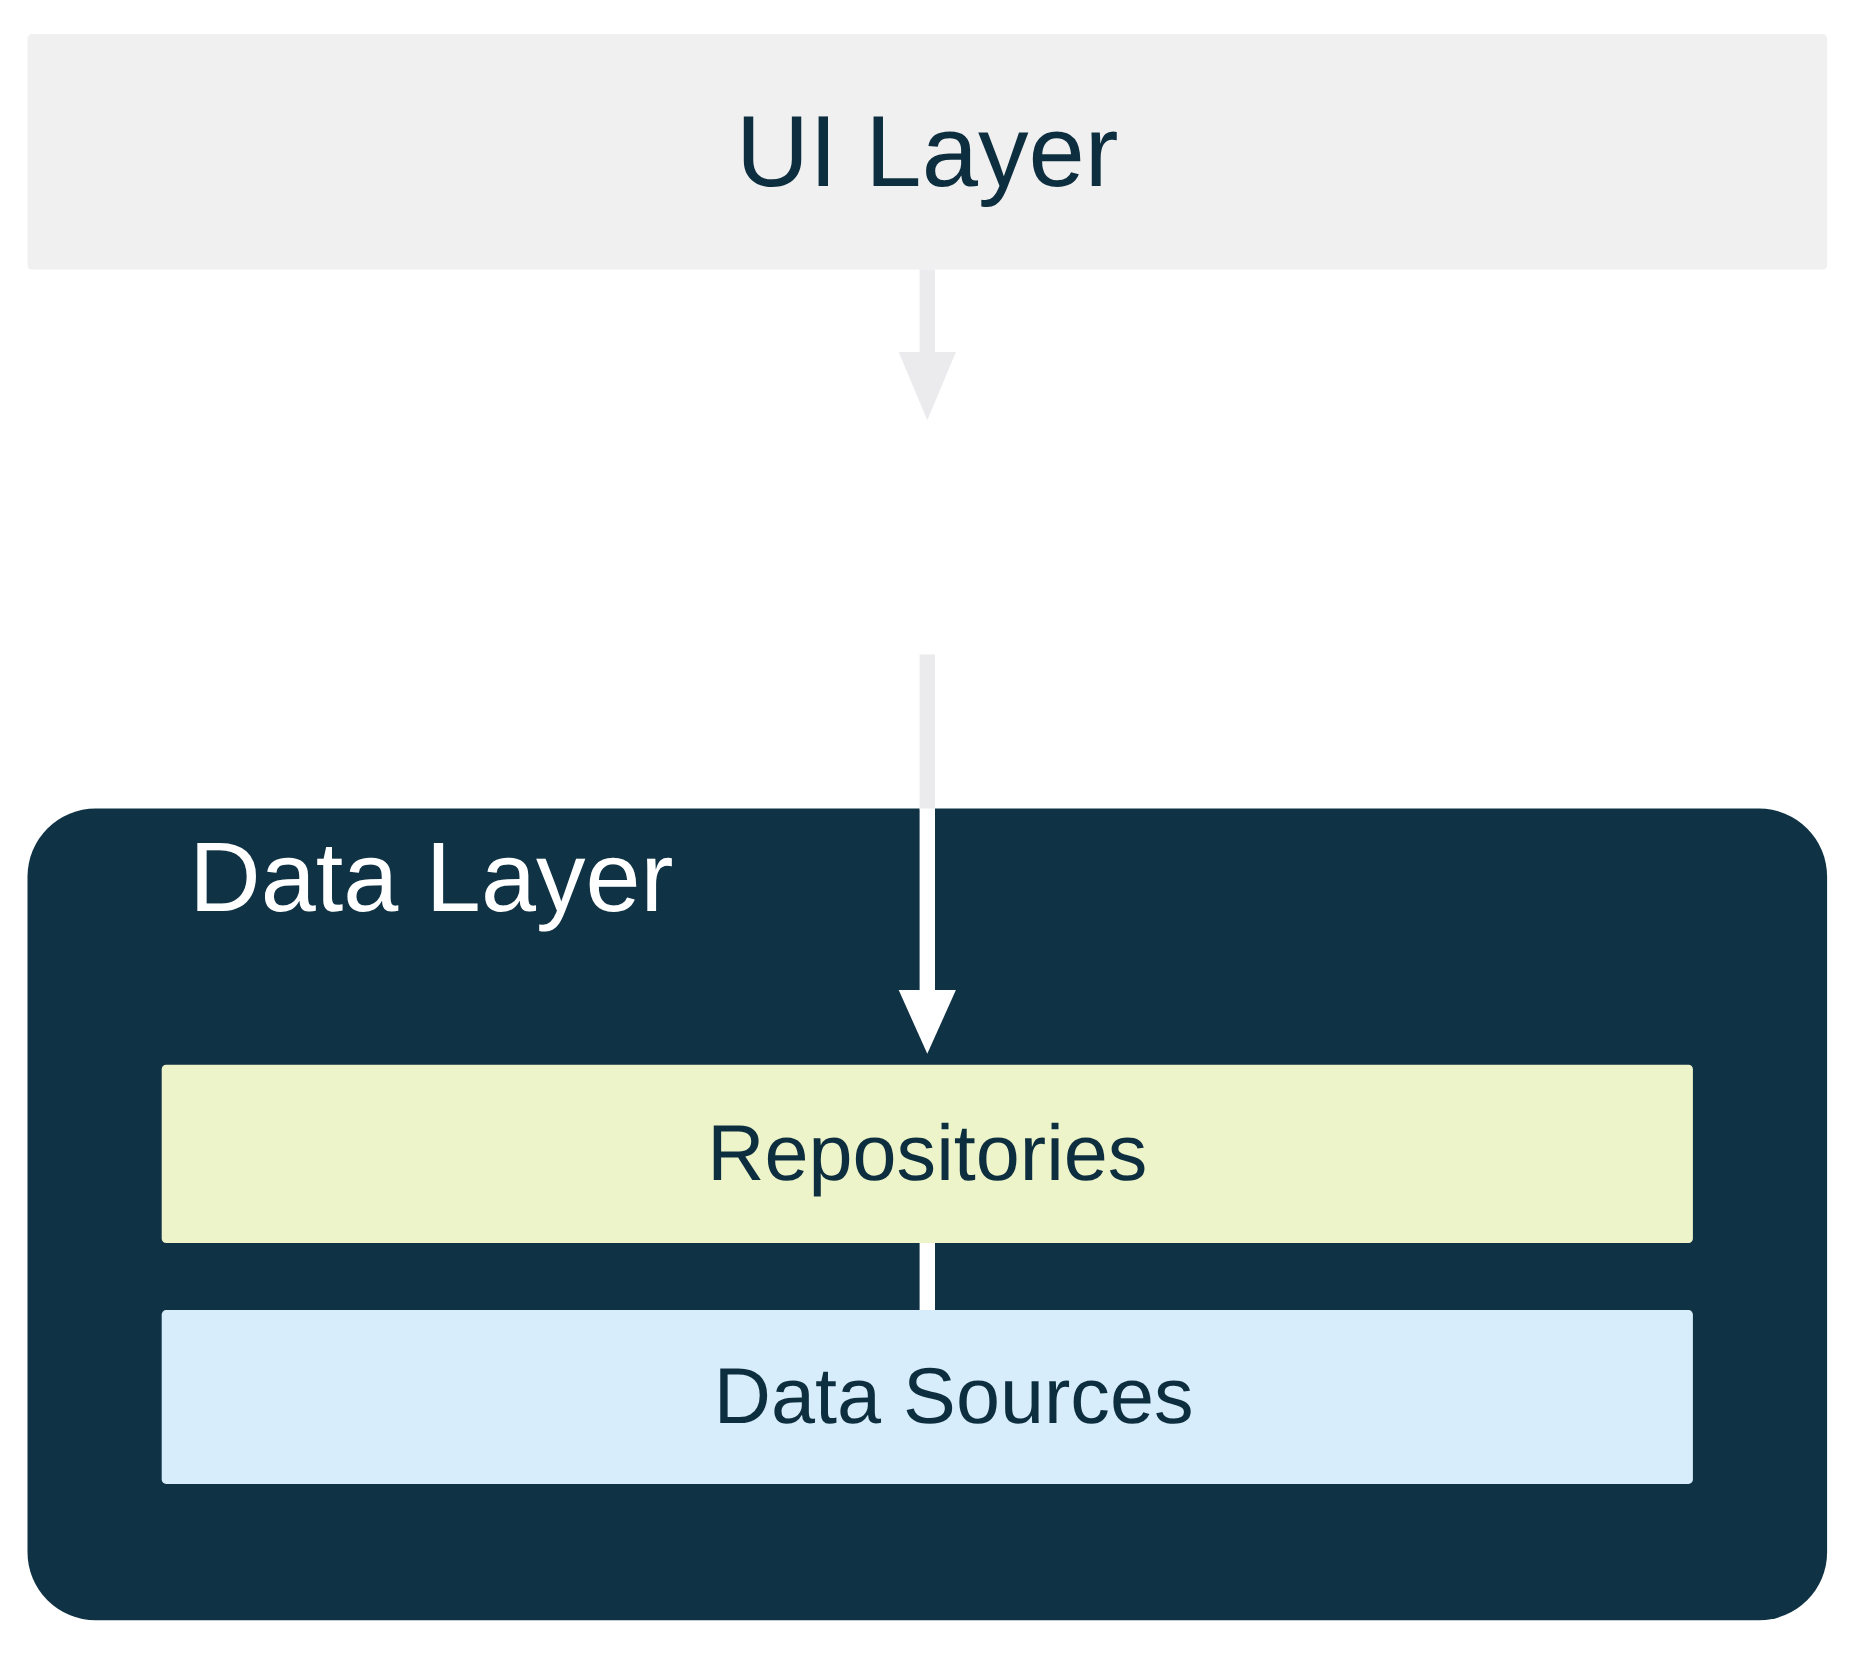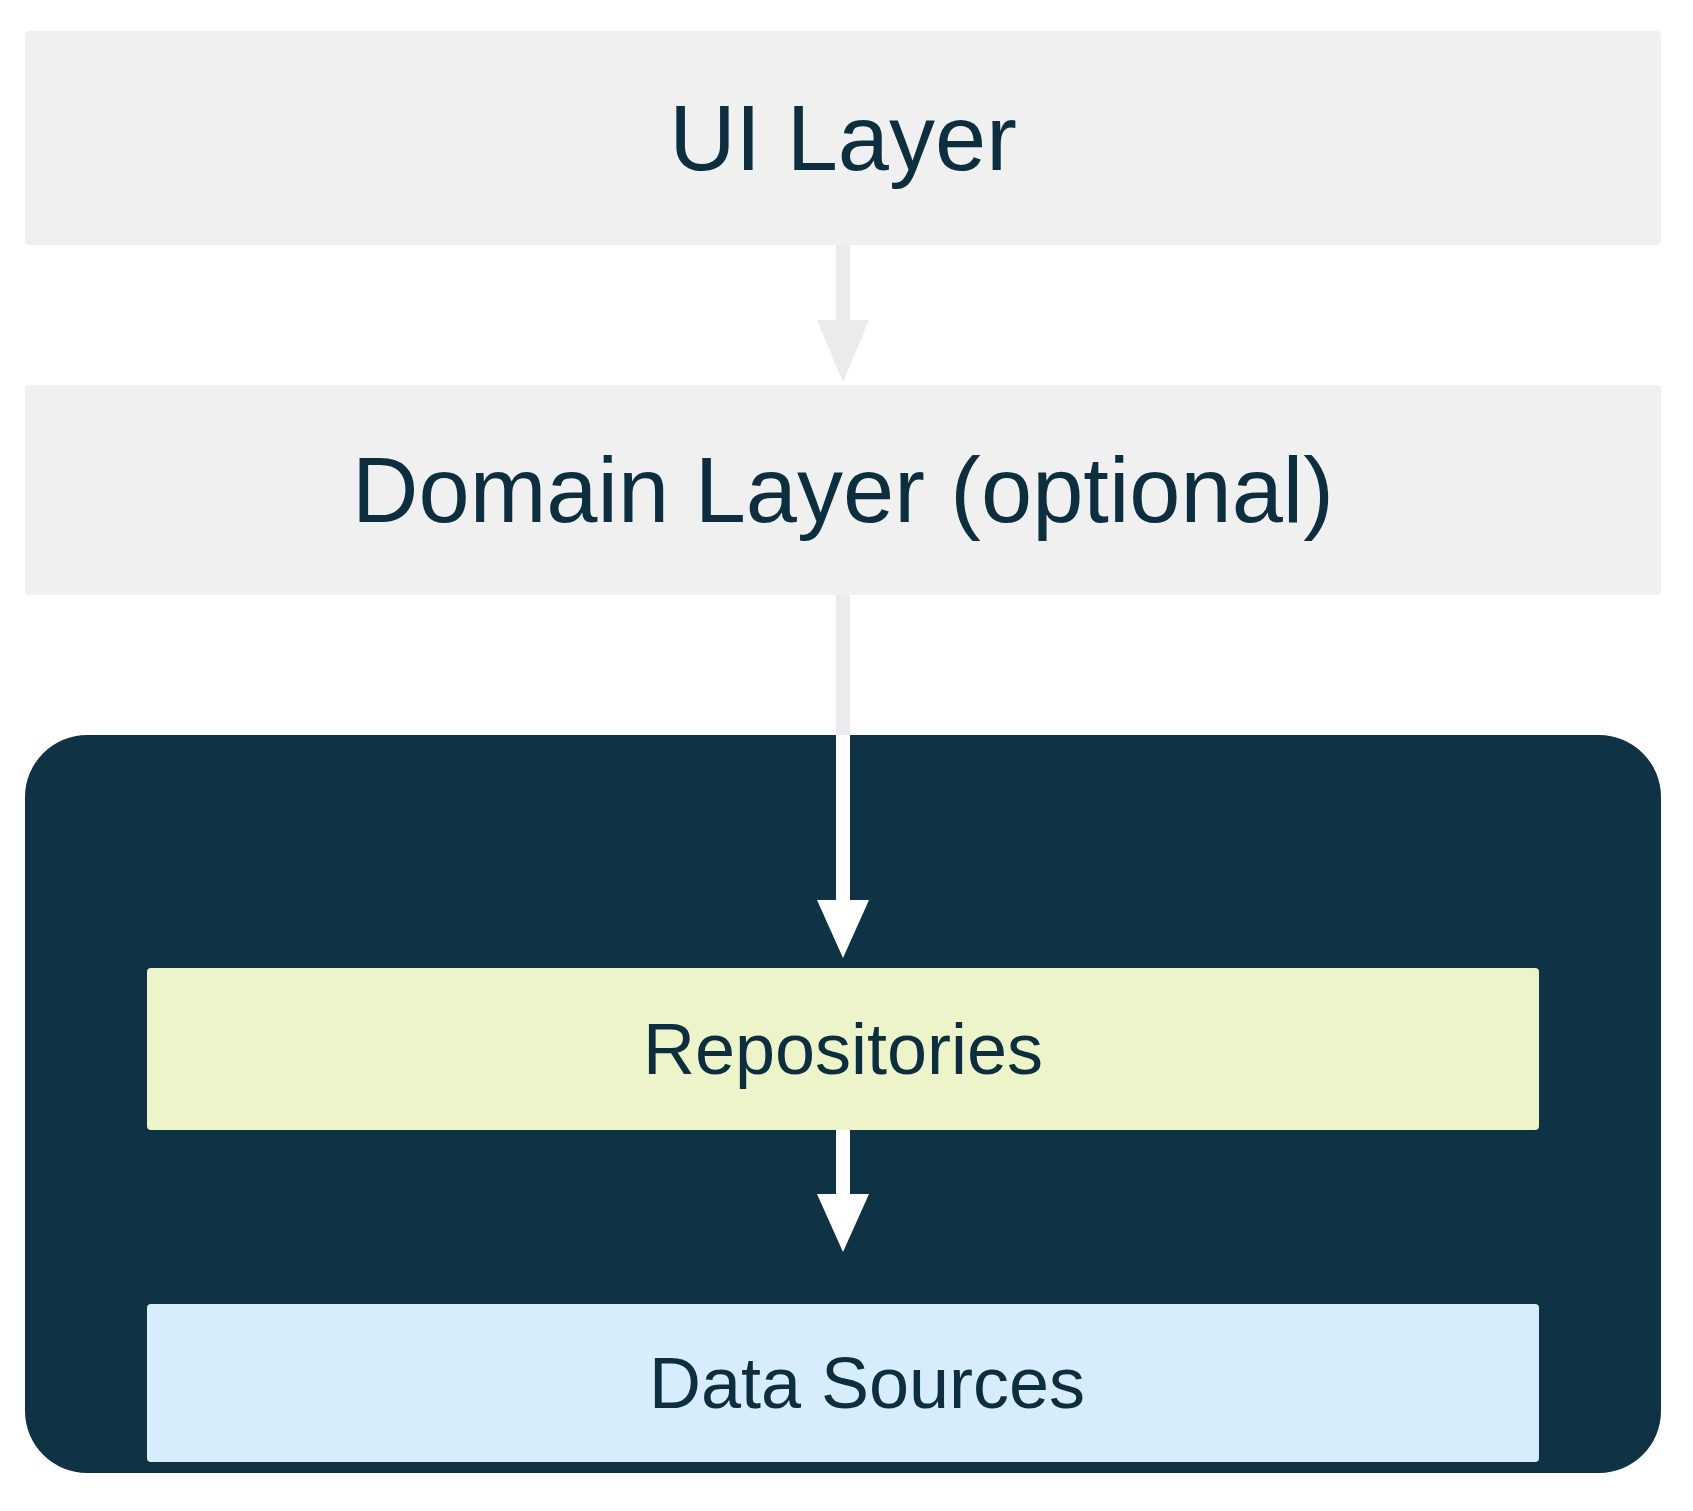--- a/index.html
+++ b/index.html
@@ -61,21 +61,21 @@
     white-space: nowrap;
   }
 
   
   .inner-box {
     left: 147px;
     width: 1392px;
     border-radius: 4px;
   }
   .repositories-box { top: 968px;  height: 162px; background: var(--repositories-green, #edf4ca); }
-  .data-sources-box { top: 1304px; height: 158px; background: var(--data-sources-blue, #d7edfb); padding-left: 48px; }
+  .data-sources-box { top: 1191px; height: 158px; background: var(--data-sources-blue, #d7edfb); padding-left: 48px; }
 
   .inner-label {
     font-size: 72px;
     font-weight: 400;
     color: var(--text-navy, #0d2e3e);
     white-space: nowrap;
   }
 
   
   .shaft {
@@ -111,25 +111,23 @@
 
   <section class="box gray-box ui-layer-box">
     <span class="big-label">UI Layer</span>
   </section>
 
   <div>
     <div class="shaft gray-fill a1-shaft"></div>
     <div class="head a1-head"></div>
   </div>
 
-  <section class="box gray-box domain-layer-box">
-    <span class="big-label">Domain Layer (optional)</span>
-  </section>
 
   <section class="data-layer-box"></section>
+  <span class="data-layer-title">Data Layer</span>
 
   <div>
     <div class="shaft gray-fill a2-shaft-gray"></div>
     <div class="shaft white-fill a2-shaft-white"></div>
     <div class="head a2-head"></div>
   </div>
 
   <section class="box inner-box repositories-box">
     <span class="inner-label">Repositories</span>
   </section>

